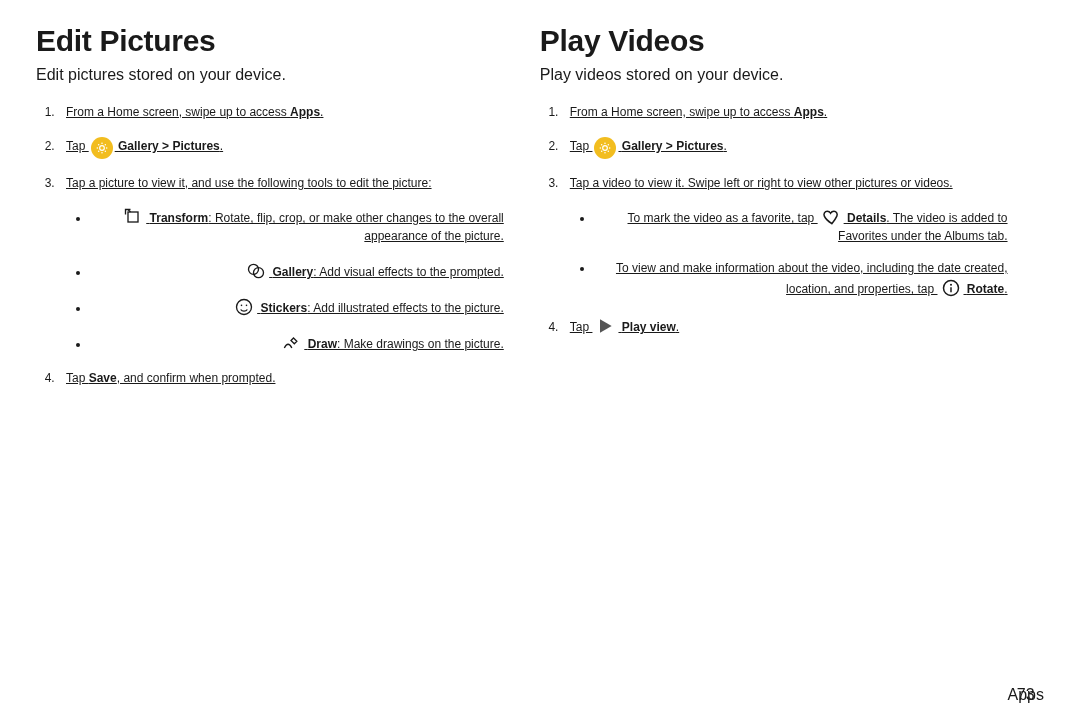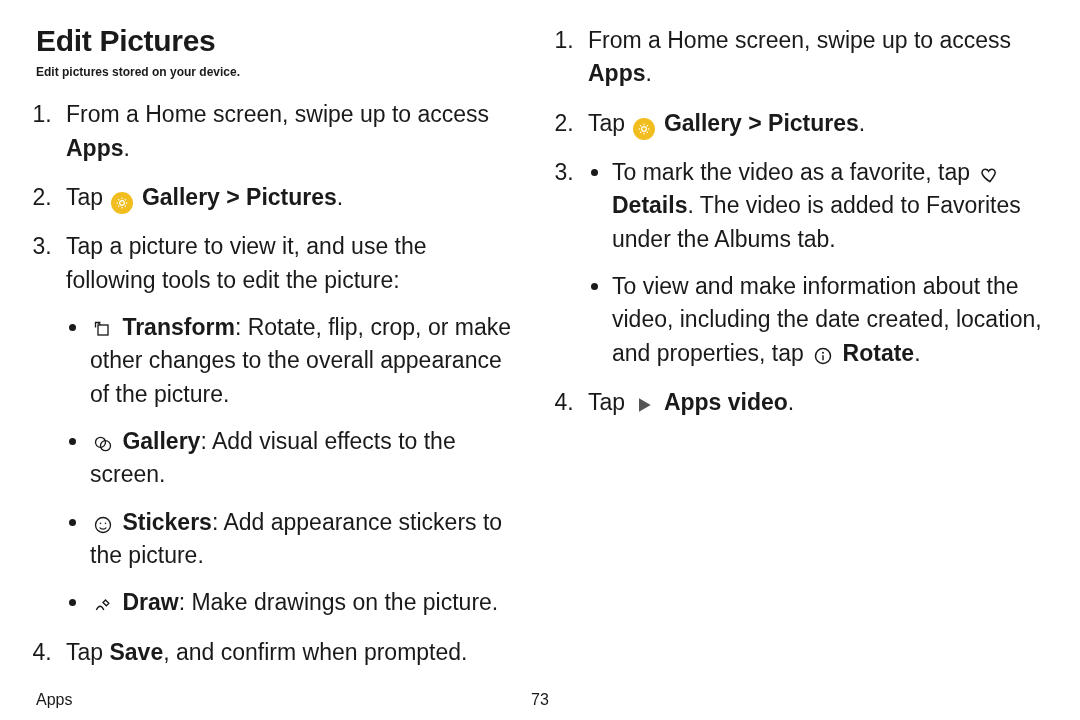--- a/index.html
+++ b/index.html
@@ -10,61 +10,61 @@
     font-family: Arial, Helvetica, sans-serif;
     color: #1a1a1a;
     background: #fff;
   }
   .page {
     box-sizing: border-box;
     width: 1080px;
     height: 720px;
     padding: 24px 36px 16px 36px;
     display: flex;
-    flex-direction: column;
   }
   .cols {
     display: flex;
     flex: 1;
     gap: 36px;
   }
   .col {
     flex: 1;
     min-width: 0;
   }
   h2.section-heading {
     font-size: 30px;
     font-weight: 700;
     margin: 0 0 6px 0;
     letter-spacing: -0.3px;
   }
   .intro {
-    font-size: 12px;
+    font-size: 16px;
     margin: 0 0 18px 0;
     line-height: 1.35;
-    font-weight: bold;
   }
   ol.steps {
     padding-left: 22px;
     margin: 0;
-    font-size: 23px;
+    font-size: 12px;
+    text-decoration: underline;
   }
   ol.steps > li {
     margin: 0 0 16px 0;
     padding-left: 8px;
     line-height: 1.45;
   }
   ul.bullets {
     list-style: disc;
     padding-left: 24px;
     margin: 14px 0 0 0;
   }
   ul.bullets > li {
     margin: 0 0 14px 0;
     line-height: 1.45;
+    text-align: right;
   }
   .bold { font-weight: 700; }
   .icon-circle {
     display: inline-flex;
     align-items: center;
     justify-content: center;
     width: 22px;
     height: 22px;
     border-radius: 50%;
     background: #f2bd1f;
@@ -137,52 +137,54 @@
                 </span>
               <span class="bold">Transform</span><span>: Rotate, flip, crop, or make other changes to the overall appearance of the picture.</span>
             </li>
             <li>
               <span class="inline-icon">
                   <svg viewBox="0 0 24 24" fill="none" stroke="#1a1a1a" stroke-width="1.6">
                     <circle cx="9" cy="10" r="6"></circle>
                     <circle cx="15" cy="14" r="6"></circle>
                   </svg>
                 </span>
-              <span class="bold">Gallery</span><span>: Add visual effects to the screen.</span>
+              <span class="bold">Gallery</span><span>: Add visual effects to the prompted.</span>
             </li>
             <li>
               <span class="inline-icon">
                   <svg viewBox="0 0 24 24" fill="none" stroke="#1a1a1a" stroke-width="1.6">
                     <circle cx="12" cy="12" r="9"></circle>
                     <circle cx="9" cy="10" r="1" fill="#1a1a1a" stroke="none"></circle>
                     <circle cx="15" cy="10" r="1" fill="#1a1a1a" stroke="none"></circle>
                     <path d="M8 15c1 1.5 2.5 2 4 2s3-.5 4-2"></path>
                   </svg>
                 </span>
-              <span class="bold">Stickers</span><span>: Add appearance stickers to the picture.</span>
+              <span class="bold">Stickers</span><span>: Add illustrated effects to the picture.</span>
             </li>
             <li>
               <span class="inline-icon">
                   <svg viewBox="0 0 24 24" fill="none" stroke="#1a1a1a" stroke-width="1.6">
                     <path d="M4 18c3-6 6-6 9 0"></path>
                     <path d="M15 6l4 4-3 3-4-4z"></path>
                   </svg>
                 </span>
               <span class="bold">Draw</span><span>: Make drawings on the picture.</span>
             </li>
           </ul>
         </li>
 
         <li>
           <span>Tap </span><span class="bold">Save</span><span>, and confirm when prompted.</span>
         </li>
       </ol>
     </div>
 
     <div class="col">
+      <h2 class="section-heading">Play Videos</h2>
+      <p class="intro">Play videos stored on your device.</p>
       <ol class="steps">
 
         <li>
           <span>From a Home screen, swipe up to access </span><span class="bold">Apps</span><span>.</span>
         </li>
 
         <li>
           <span>Tap </span><span class="icon-circle">
               <svg viewBox="0 0 24 24" fill="none" stroke="#fff" stroke-width="2">
                 <circle cx="12" cy="12" r="4"></circle>
@@ -193,20 +195,21 @@
                 <circle cx="6.3" cy="6.3" r="1.3" fill="#fff" stroke="none"></circle>
                 <circle cx="17.7" cy="6.3" r="1.3" fill="#fff" stroke="none"></circle>
                 <circle cx="6.3" cy="17.7" r="1.3" fill="#fff" stroke="none"></circle>
                 <circle cx="17.7" cy="17.7" r="1.3" fill="#fff" stroke="none"></circle>
               </svg>
             </span>
           <span class="bold">Gallery &gt; Pictures</span><span>.</span>
         </li>
 
         <li>
+          <span>Tap a video to view it. Swipe left or right to view other pictures or videos.</span>
           <ul class="bullets">
             <li>
               <span>To mark the video as a favorite, tap </span><span class="inline-icon">
                   <svg viewBox="0 0 24 24" fill="none" stroke="#1a1a1a" stroke-width="1.8">
                     <path d="M12 20s-7-4.5-9-9c-1.2-2.7.4-6 3.5-6 2 0 3.3 1.2 4 2.5.7-1.3 2-2.5 4-2.5 3.1 0 4.7 3.3 3.5 6-2 4.5-6 9-6 9z" transform="translate(1,0)"></path>
                   </svg>
                 </span>
               <span class="bold">Details</span><span>. The video is added to Favorites under the Albums tab.</span>
             </li>
             <li>
@@ -221,21 +224,21 @@
             </li>
           </ul>
         </li>
 
         <li>
           <span>Tap </span><span class="inline-icon">
               <svg viewBox="0 0 24 24">
                 <path d="M6 4l14 8-14 8z" fill="#555"></path>
               </svg>
             </span>
-          <span class="bold">Apps video</span><span>.</span>
+          <span class="bold">Play view</span><span>.</span>
         </li>
       </ol>
     </div>
 
   </div>
 
   <div class="footer footer-wrap">
     <span>Apps</span>
     <span class="right">73</span>
   </div>

